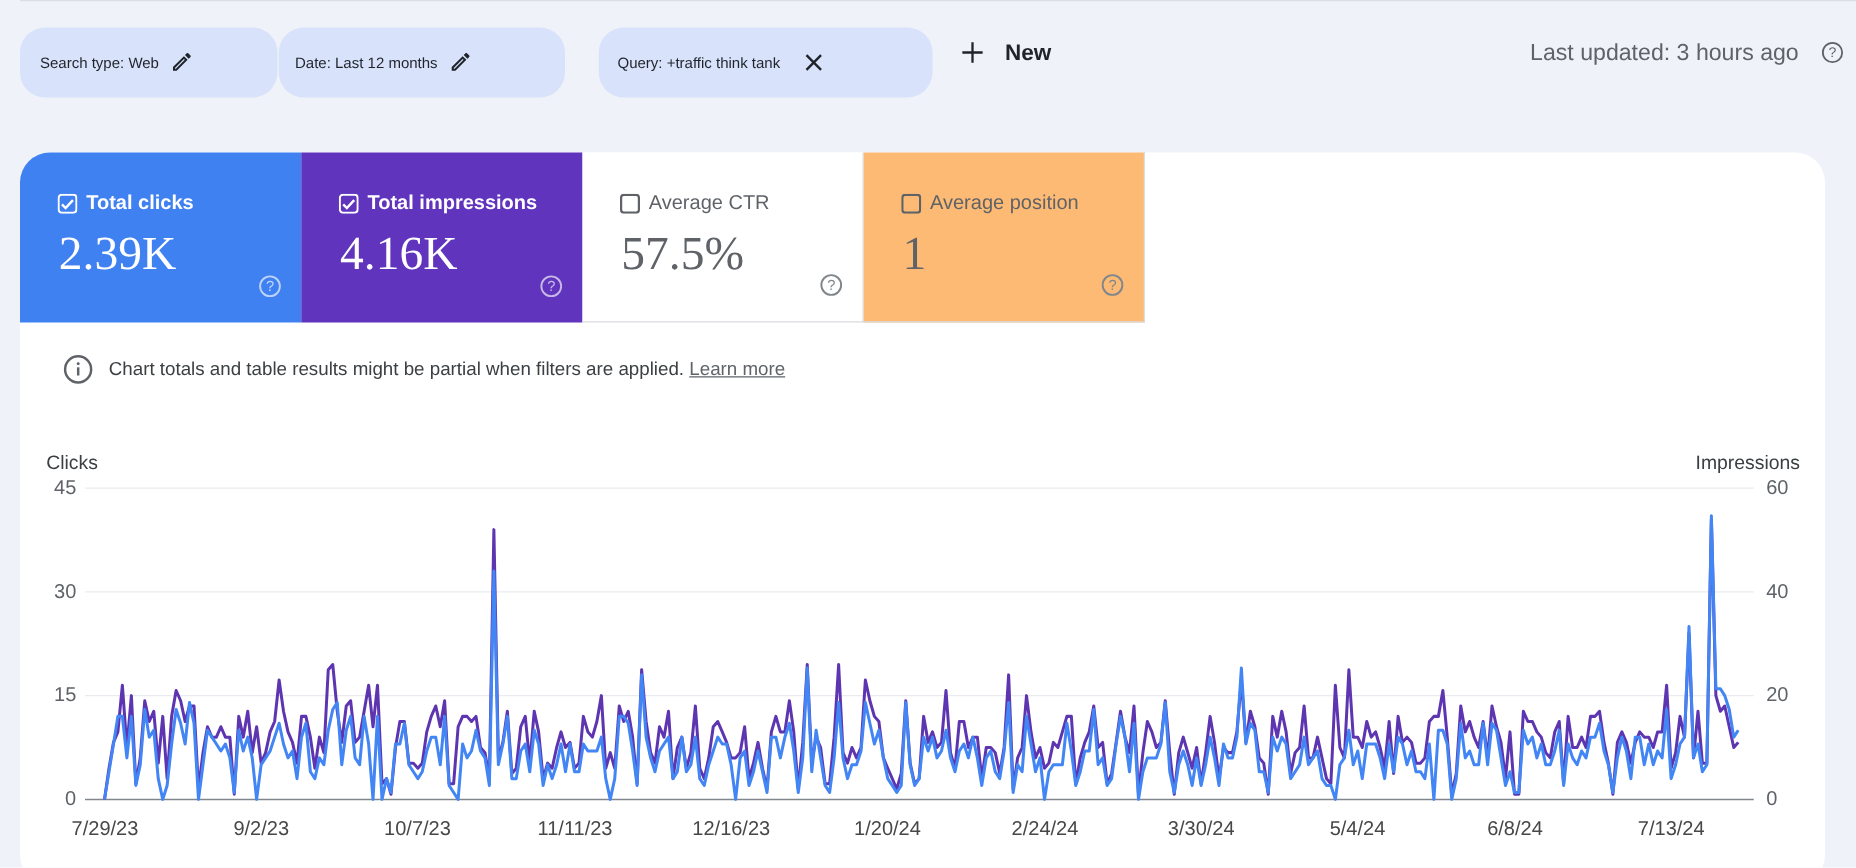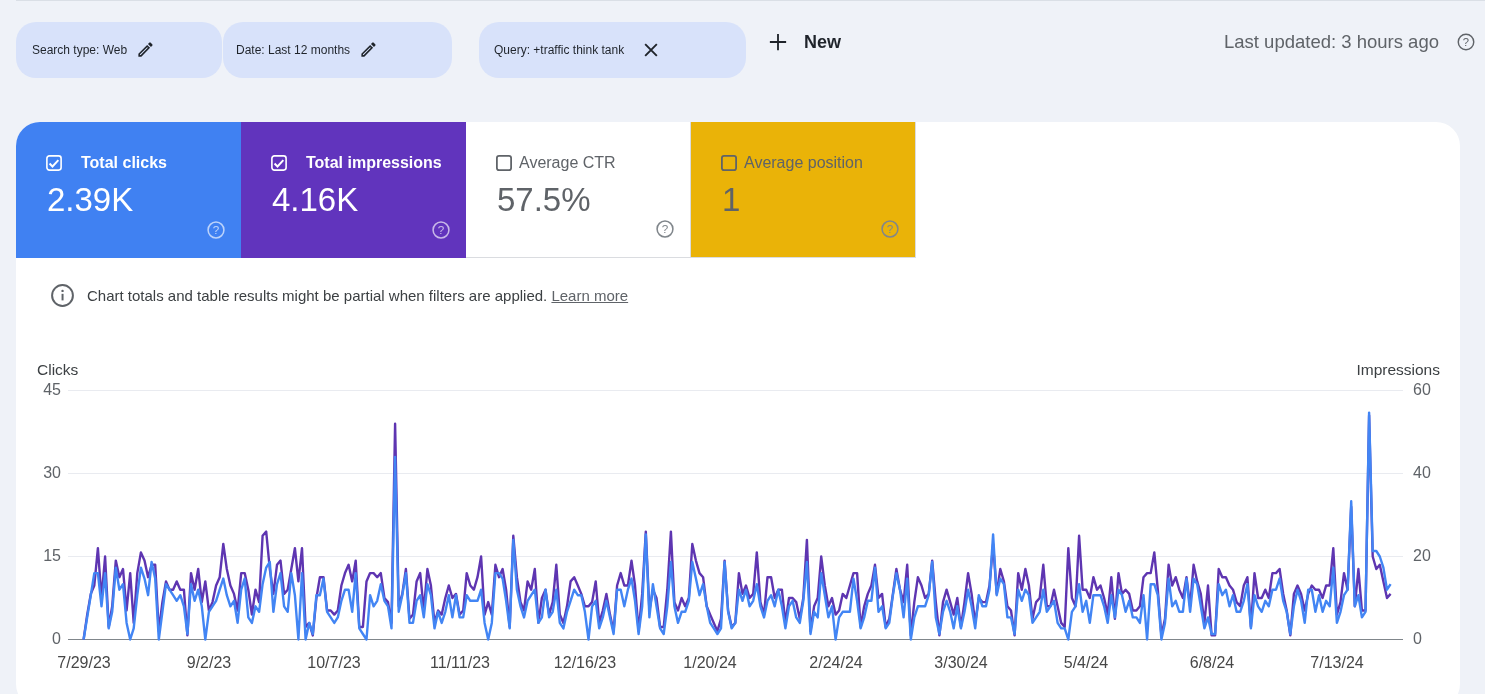--- a/index.html
+++ b/index.html
@@ -16,26 +16,26 @@
   font-size:12px; color:#1f242b;text-align:center;
 }
 .chip svg { flex:none; }
 .newbtn { position:absolute; top:22px; height:40px; display:flex; align-items:center; color:#1f242b; font-size:18px; }
 .updated { position:absolute; top:22px; right:10px; height:40px; display:flex; align-items:center; gap:18px; color:#5f6368; font-size:18.5px; }
 .card { position:absolute; left:16px; top:122px; width:1444px; height:586px; background:#fff; border-radius:24px; }
 .tile { position:absolute; top:122px; width:225px; height:136px; }
 .t1 { left:16px; background:#4081f2; border-top-left-radius:24px; }
 .t2 { left:241px; background:#6134bd; }
 .t3 { left:466px; background:#fff; border-right:1px solid #dadce0; border-bottom:1px solid #dadce0; }
-.t4 { left:691px; background:#eab308; border-right:1px solid #dadce0; border-bottom:1px solid #dadce0; }
+.t4 { left:691px; background:#fdba74; border-right:1px solid #dadce0; border-bottom:1px solid #dadce0; }
 .tlabel { position:absolute; left:30px; top:32px; display:flex; align-items:center; gap:7px; font-size:16px; font-weight:bold; }
 .tile .tlabel { position:absolute; }
-.sel .lbl { color:#fff;margin-left:12px; }
+.sel .lbl { color:#fff; }
 .uns .lbl { color:#5f6368; }
-.tval { position:absolute; left:31px; top:59px; font-size:33px; }
+.tval { position:absolute; left:31px; top:59px; font-size:38px;font-family:Liberation Serif, serif; }
 .sel .tval { color:#fff; }
 .uns .tval { color:#5f6368; }
 .qmark { position:absolute; right:16px; bottom:15px; }
 .inforow { position:absolute; left:50px; top:283px; display:flex; align-items:center; }
 .infotxt { margin-left:12px; font-size:15px; color:#3c4043; }
 .infotxt a { color:#5f6368; text-decoration:underline; }
 svg.chart { position:absolute; left:0; top:0; }
 </style>
 </head>
 <body>

